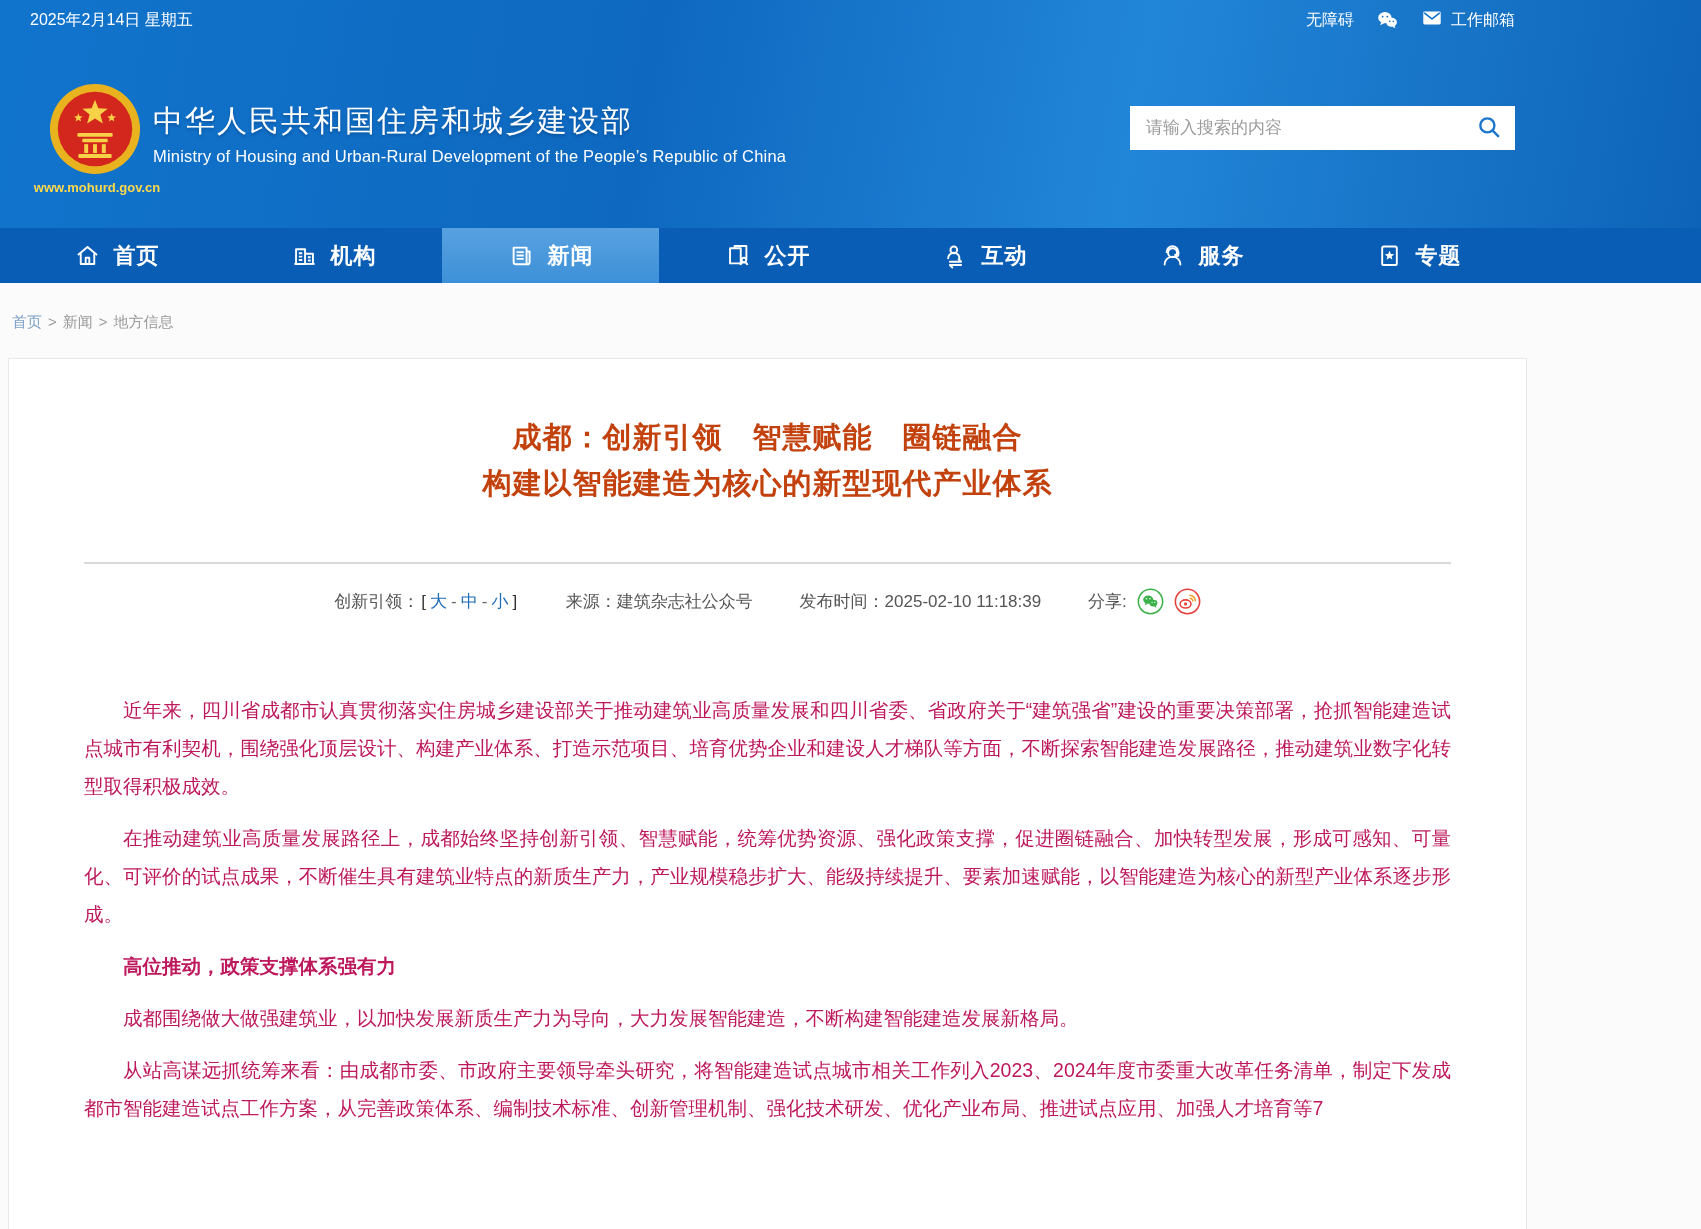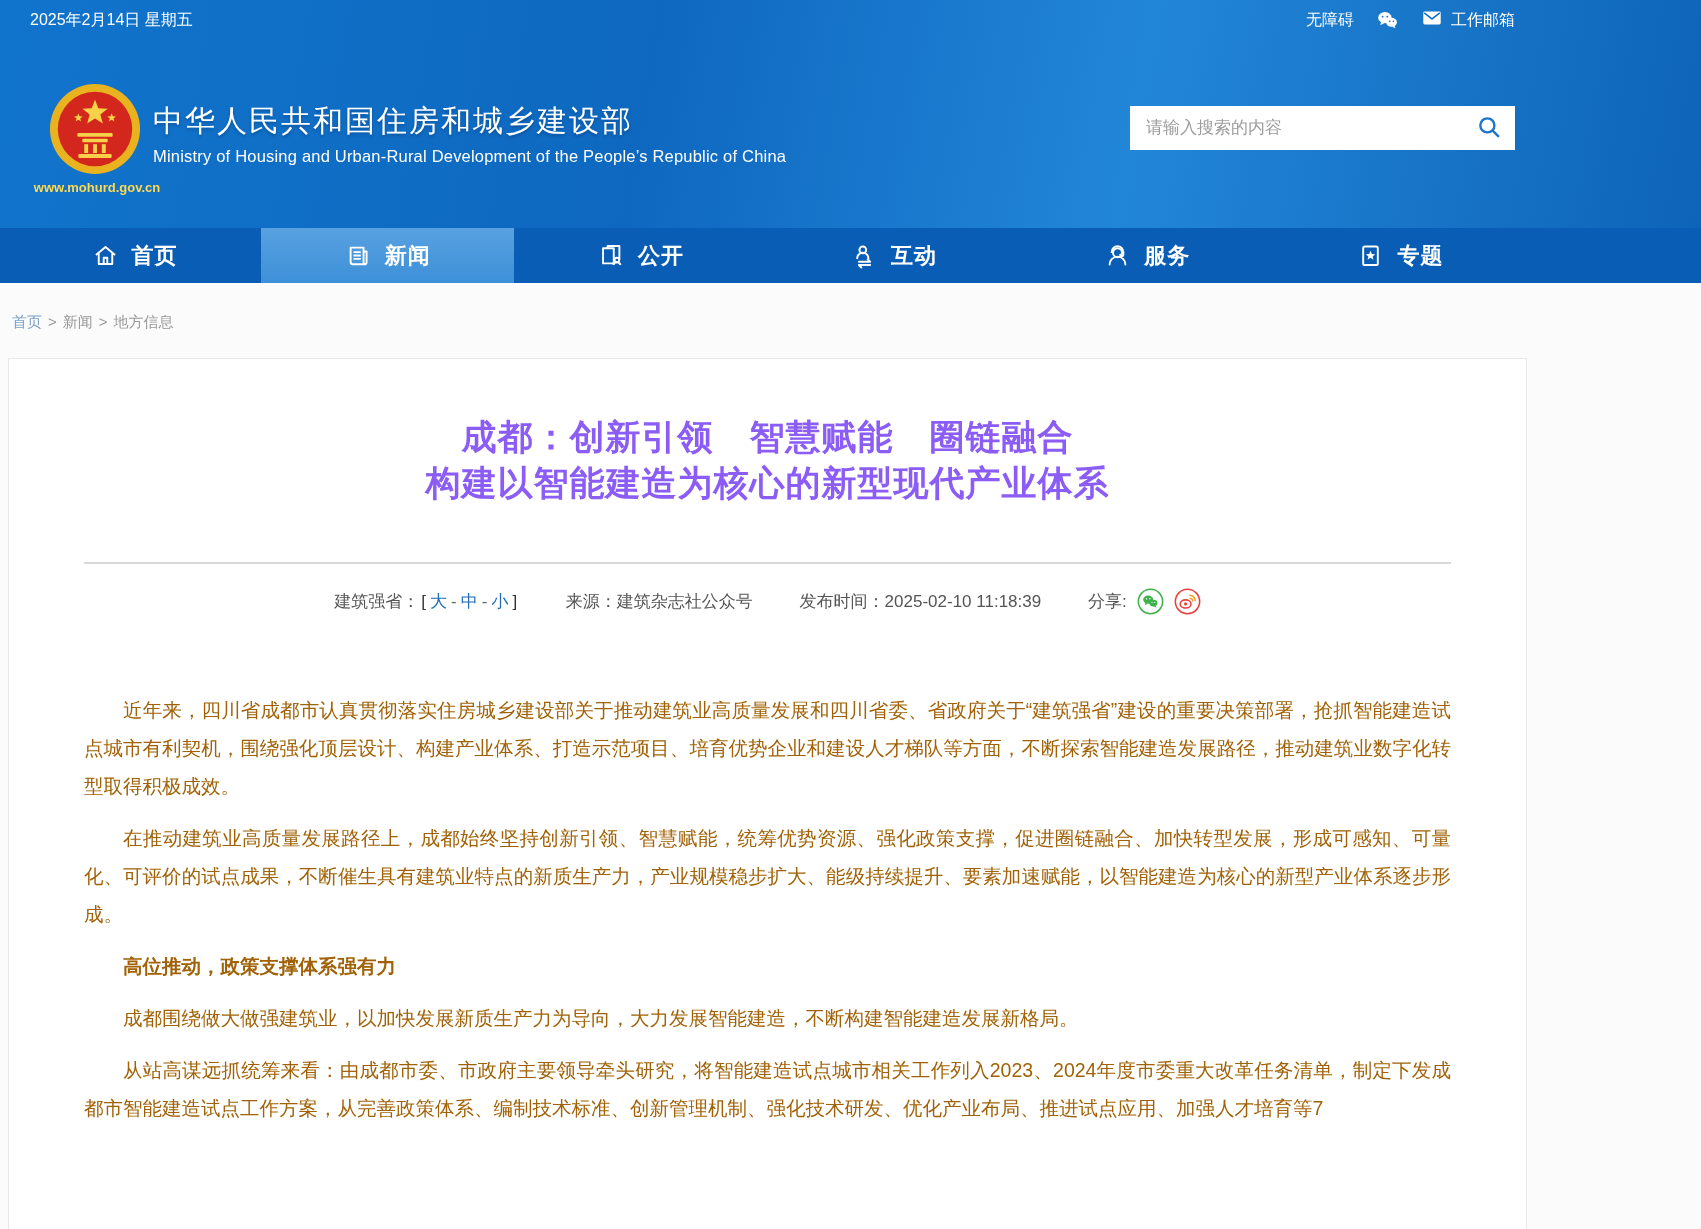--- a/index.html
+++ b/index.html
@@ -43,31 +43,31 @@
   .nav-icon { display:inline-flex; }
 
   
   .breadcrumb { padding:30px 0 0 4px; height:75px; font-size:15px; }
   .bc-item { color:#999; cursor:pointer; }
   .bc-item.first { color:#7ba0c6; }
   .bc-sep { color:#999; margin:0 6px; }
 
   
   .content-box { background:#fff; border:1px solid #e8e8e8; min-height:880px; padding-bottom:40px; }
-  .article-title { text-align:center; padding-top:55px; font-size:35px; font-weight:bold;
-    color:#8b5cf6; line-height:46px; letter-spacing:1px; }
+  .article-title { text-align:center; padding-top:55px; font-size:29px; font-weight:bold;
+    color:#c2410c; line-height:46px; letter-spacing:1px; }
   .divider { height:2px; background:#d8d8d8; margin:56px 75px 0; }
   .meta { margin-top:24px; text-align:center; font-size:17px; color:#555; }
   .meta-item { display:inline-flex; align-items:center; margin:0 21px; }
   .bracket { color:#333; margin:0 2px; }
   .font-size-opt { color:#1e6cb8; cursor:pointer; margin:0 2px; }
   .fs-sep { color:#666; margin:0 2px; }
   .share-icon { display:inline-flex; margin-left:10px; cursor:pointer; }
 
-  .article-body { margin-top:76px; padding:0 75px; font-size:19.5px; color:#a16207;
+  .article-body { margin-top:76px; padding:0 75px; font-size:19.5px; color:#be185d;
     line-height:38px; text-align:justify; }
   .article-body p { text-indent:2em; margin:0 0 14px; }
   .article-body p.bold { font-weight:bold; }
 </style>
 </head>
 <body>
 
 <div class="page">
 
   <header class="site-header">
@@ -141,20 +141,31 @@
           <div class="nav-item">
             <span class="nav-icon">
               <svg viewBox="0 0 24 24" width="27" height="27" fill="none" stroke="#fff" stroke-width="1.7" stroke-linejoin="round">
                 <path d="M3.5 11.5 L12 4.5 L20.5 11.5"></path>
                 <path d="M6 10 V19.5 H18 V10"></path>
                 <path d="M10.4 19.5 V14 h3.2 v5.5"></path>
               </svg>
             </span>
             <span class="nav-label">首页</span>
           </div>
+          <div class="nav-item">
+            <span class="nav-icon">
+              <svg viewBox="0 0 24 24" width="27" height="27" fill="none" stroke="#fff" stroke-width="1.7" stroke-linejoin="round">
+                <rect x="4.5" y="6.5" width="8" height="13"></rect>
+                <path d="M12.5 10.5 h7 v9"></path>
+                <path d="M7 10 h3 M7 13 h3 M7 16 h3 M15 13.5 h2.5 M15 16.5 h2.5"></path>
+                <path d="M3 19.5 h18"></path>
+              </svg>
+            </span>
+            <span class="nav-label">机构</span>
+          </div>
           <div class="nav-item active">
             <span class="nav-icon">
               <svg viewBox="0 0 24 24" width="27" height="27" fill="none" stroke="#fff" stroke-width="1.7" stroke-linejoin="round">
                 <path d="M5 5 h11.5 v13 a1.8 1.8 0 0 0 1.8 1.8 H7 a2 2 0 0 1 -2 -2 Z"></path>
                 <path d="M16.5 8.5 h2.7 v9.5 a1.8 1.8 0 0 1 -1.8 1.8"></path>
                 <path d="M7.6 9 h6.4 M7.6 12 h6.4 M7.6 15 h6.4"></path>
               </svg>
             </span>
             <span class="nav-label">新闻</span>
           </div>
@@ -209,21 +220,21 @@
   <main class="content-box container">
     <h1 class="article-title">
       <span>成都：创新引领　智慧赋能　圈链融合</span><br>
       <span>构建以智能建造为核心的新型现代产业体系</span>
     </h1>
 
     <div class="divider"></div>
 
     <div class="meta">
       <span class="meta-item">
-        <span>建筑强省：</span>
+        <span>创新引领：</span>
         <span class="bracket">[</span>
           <span id="font-sizes"><span class="font-size-opt">大</span><span class="fs-sep">-</span><span class="font-size-opt">中</span><span class="fs-sep">-</span><span class="font-size-opt">小</span></span>
           <span class="bracket">]</span>
       </span>
       <span class="meta-item">
         <span>来源：</span>
         <span>建筑杂志社公众号</span>
       </span>
       <span class="meta-item">
         <span>发布时间：</span>

